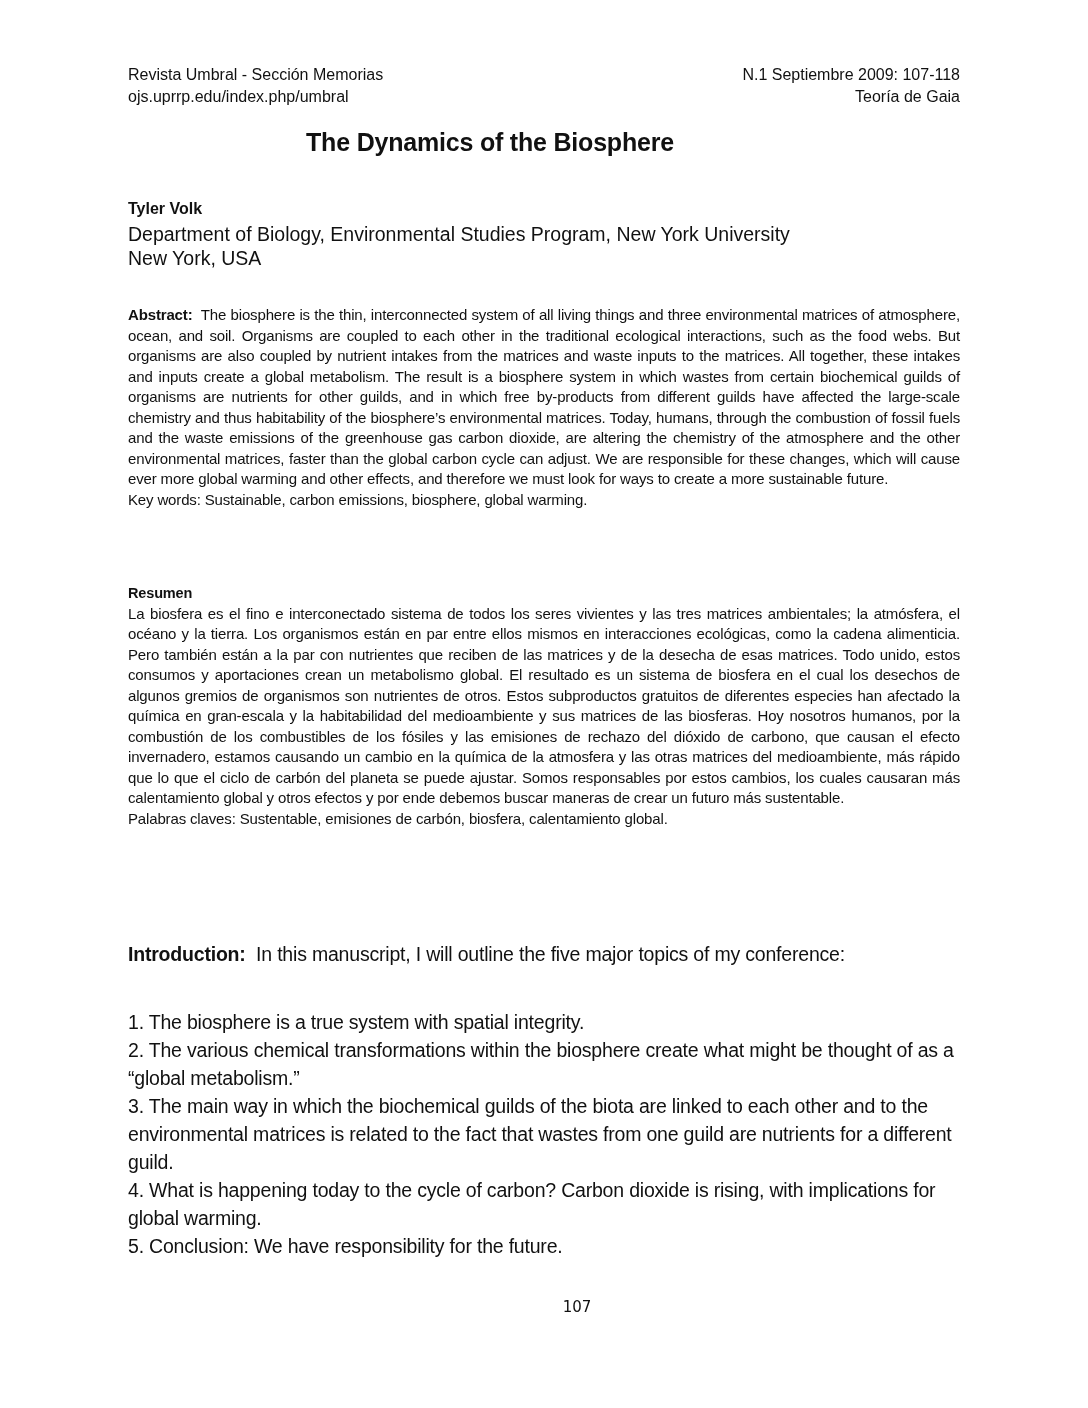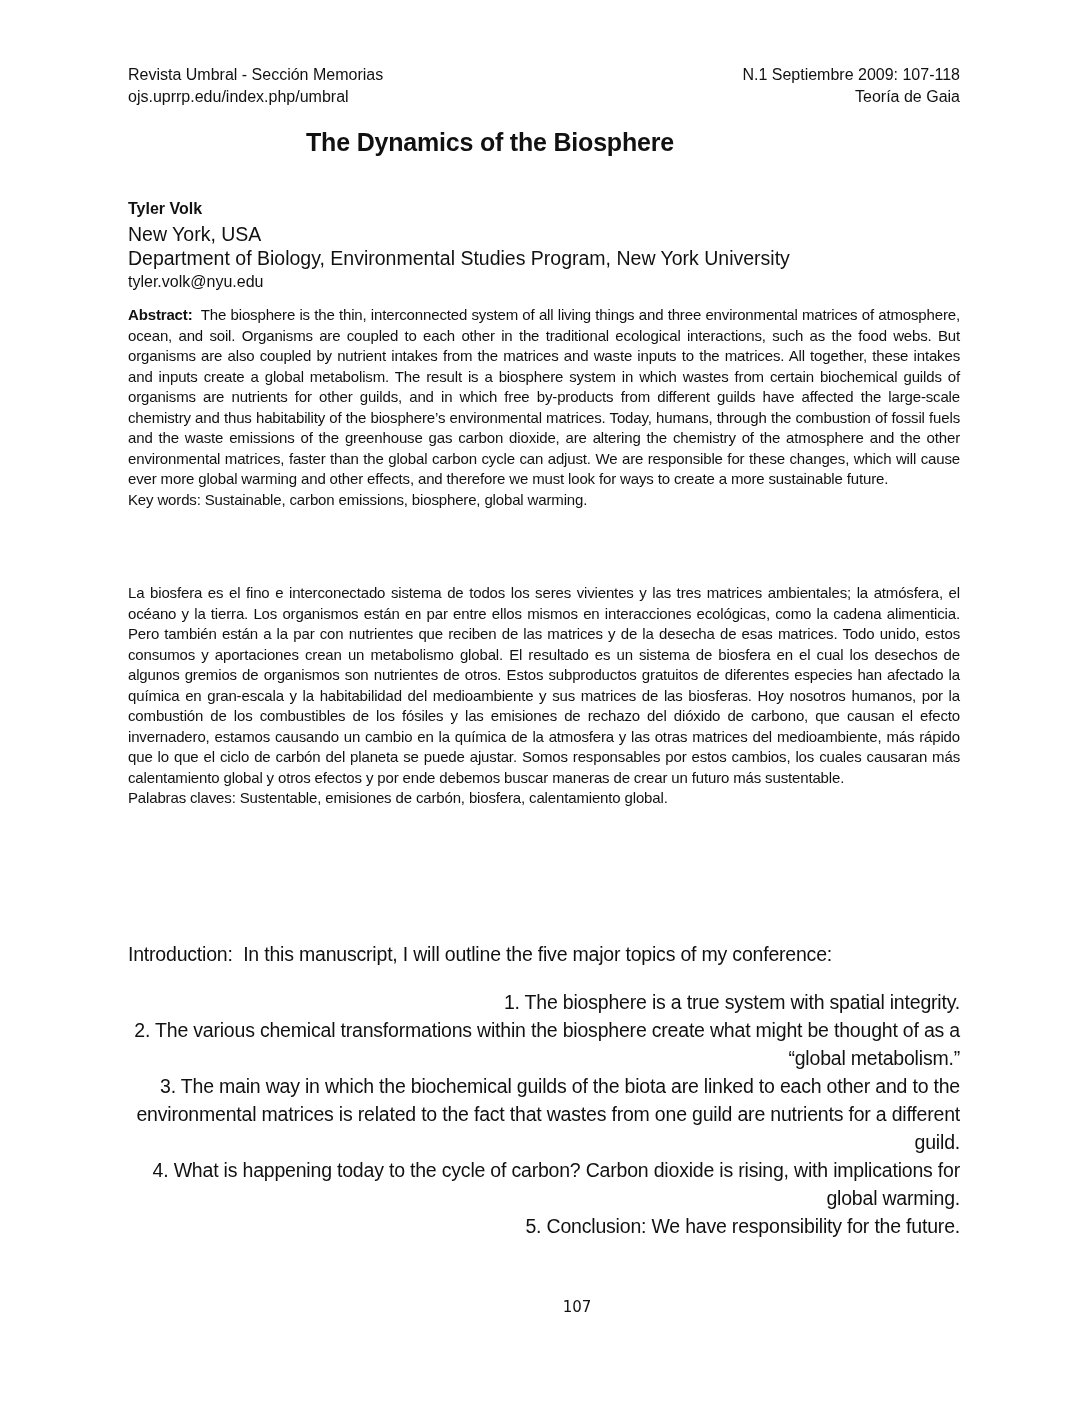--- a/index.html
+++ b/index.html
@@ -14,22 +14,22 @@
   .author { position: absolute; left: 128px; top: 196px; }
   .author .name { font-size: 16px; font-weight: bold; line-height: 26px; }
   .author .aff { font-size: 19.5px; line-height: 24px; }
   .author .email { font-size: 16px; line-height: 24px; }
   .abs { position: absolute; left: 128px; width: 832px; font-size: 15px; line-height: 20.5px;
          text-align: justify; letter-spacing: -0.15px; }
   .abs b { font-weight: bold; }
   .abs .kw { text-align: left; }
   .resumen-title { font-weight: bold; font-size: 14.5px; }
   .intro { position: absolute; left: 128px; top: 940px; width: 832px; font-size: 19.5px; line-height: 28px; letter-spacing: -0.2px; }
-  .intro .lead b { font-weight: normal; margin-top: 43px; }
-  .intro ol { list-style: none; margin: 20px 0 0 0; padding: 0; text-align: right; }
+  .intro .lead b { font-weight: bold; margin-top: 43px; }
+  .intro ol { list-style: none; margin: 40px 0 0 0; padding: 0; }
   .intro li { margin: 0; }
   .pagenum { position: absolute; top: 1298px; left: 0; width: 1088px; text-align: center;
              font-family: "DejaVu Sans", sans-serif; font-size: 15px; padding-left: 33px; }
 </style>
 </head>
 <body>
 
 <div class="page">
 
   <div class="hdr left">
@@ -38,31 +38,31 @@
   </div>
   <div class="hdr right">
     <div>N.1 Septiembre 2009: 107-118</div>
     <div>Teoría de Gaia</div>
   </div>
 
   <div class="title">The Dynamics of the Biosphere</div>
 
   <div class="author">
     <div class="name">Tyler Volk</div>
+    <div class="aff">Department of Biology, Environmental Studies Program, New York University</div>
     <div class="aff">New York, USA</div>
-    <div class="aff">Department of Biology, Environmental Studies Program, New York University</div>
-    <div class="email">tyler.volk@nyu.edu</div>
   </div>
 
   <div class="abs" style="top:305px;">
     <div><b>Abstract:</b>&nbsp; <span>The biosphere is the thin, interconnected system of all living things and three environmental matrices of atmosphere, ocean, and soil. Organisms are coupled to each other in the traditional ecological interactions, such as the food webs. But organisms are also coupled by nutrient intakes from the matrices and waste inputs to the matrices. All together, these intakes and inputs create a global metabolism. The result is a biosphere system in which wastes from certain biochemical guilds of organisms are nutrients for other guilds, and in which free by-products from different guilds have affected the large-scale chemistry and thus habitability of the biosphere’s environmental matrices. Today, humans, through the combustion of fossil fuels and the waste emissions of the greenhouse gas carbon dioxide, are altering the chemistry of the atmosphere and the other environmental matrices, faster than the global carbon cycle can adjust. We are responsible for these changes, which will cause ever more global warming and other effects, and therefore we must look for ways to create a more sustainable future.</span></div>
     <div class="kw">Key words: Sustainable, carbon emissions, biosphere, global warming.</div>
   </div>
 
   <div class="abs" style="top:583px;">
+    <div class="resumen-title">Resumen</div>
     <div>La biosfera es el fino e interconectado sistema de todos los seres vivientes y las tres matrices ambientales; la atmósfera, el océano y la tierra. Los organismos están en par entre ellos mismos en interacciones ecológicas, como la cadena alimenticia. Pero también están a la par con nutrientes que reciben de las matrices y de la desecha de esas matrices. Todo unido, estos consumos y aportaciones crean un metabolismo global. El resultado es un sistema de biosfera en el cual los desechos de algunos gremios de organismos son nutrientes de otros. Estos subproductos gratuitos de diferentes especies han afectado la química en gran-escala y la habitabilidad del medioambiente y sus matrices de las biosferas. Hoy nosotros humanos, por la combustión de los combustibles de los fósiles y las emisiones de rechazo del dióxido de carbono, que causan el efecto invernadero, estamos causando un cambio en la química de la atmosfera y las otras matrices del medioambiente, más rápido que lo que el ciclo de carbón del planeta se puede ajustar. Somos responsables por estos cambios, los cuales causaran más calentamiento global y otros efectos y por ende debemos buscar maneras de crear un futuro más sustentable.</div>
     <div class="kw">Palabras claves: Sustentable, emisiones de carbón, biosfera, calentamiento global.</div>
   </div>
 
   <div class="intro">
     <div class="lead"><b>Introduction:</b>&nbsp; <span>In this manuscript, I will outline the five major topics of my conference:</span></div>
     <ol>
       <li>1. The biosphere is a true system with spatial integrity.</li>
       <li>2. The various chemical transformations within the biosphere create what might be thought of as a “global metabolism.”</li>
       <li>3. The main way in which the biochemical guilds of the biota are linked to each other and to the environmental matrices is related to the fact that wastes from one guild are nutrients for a different guild.</li>

